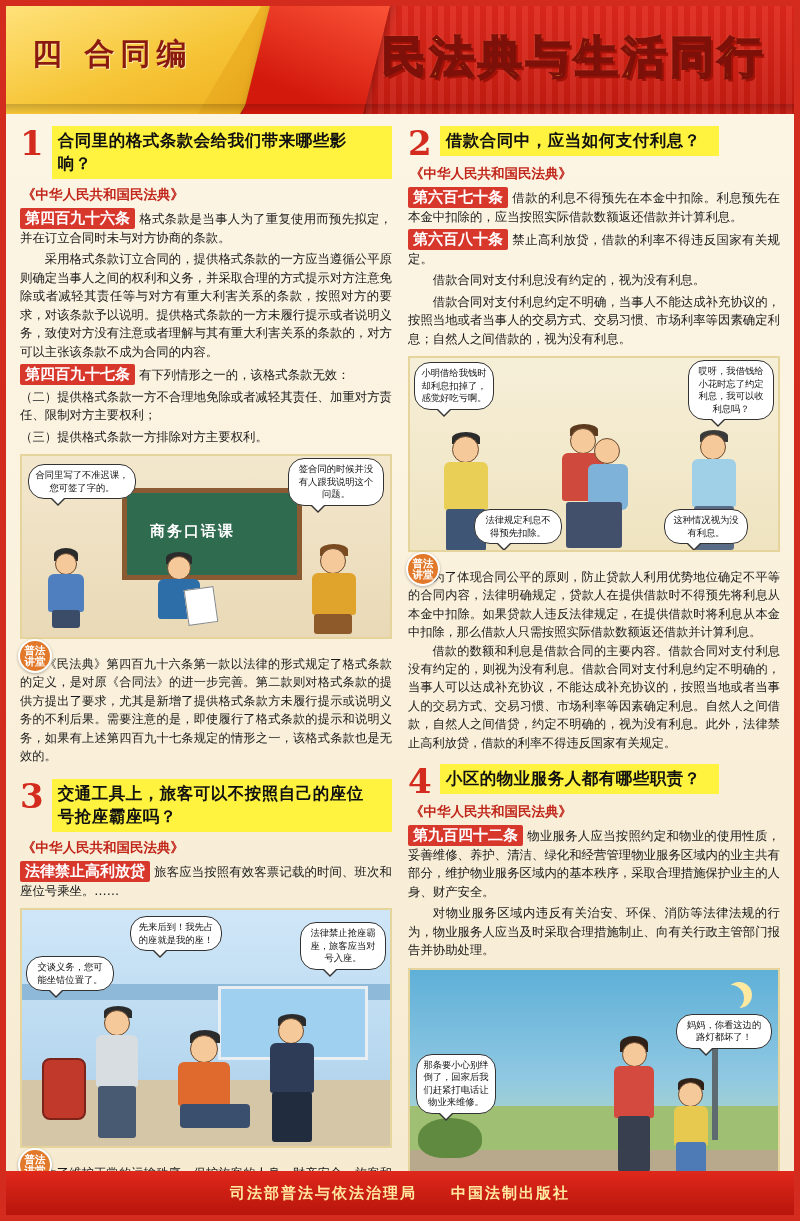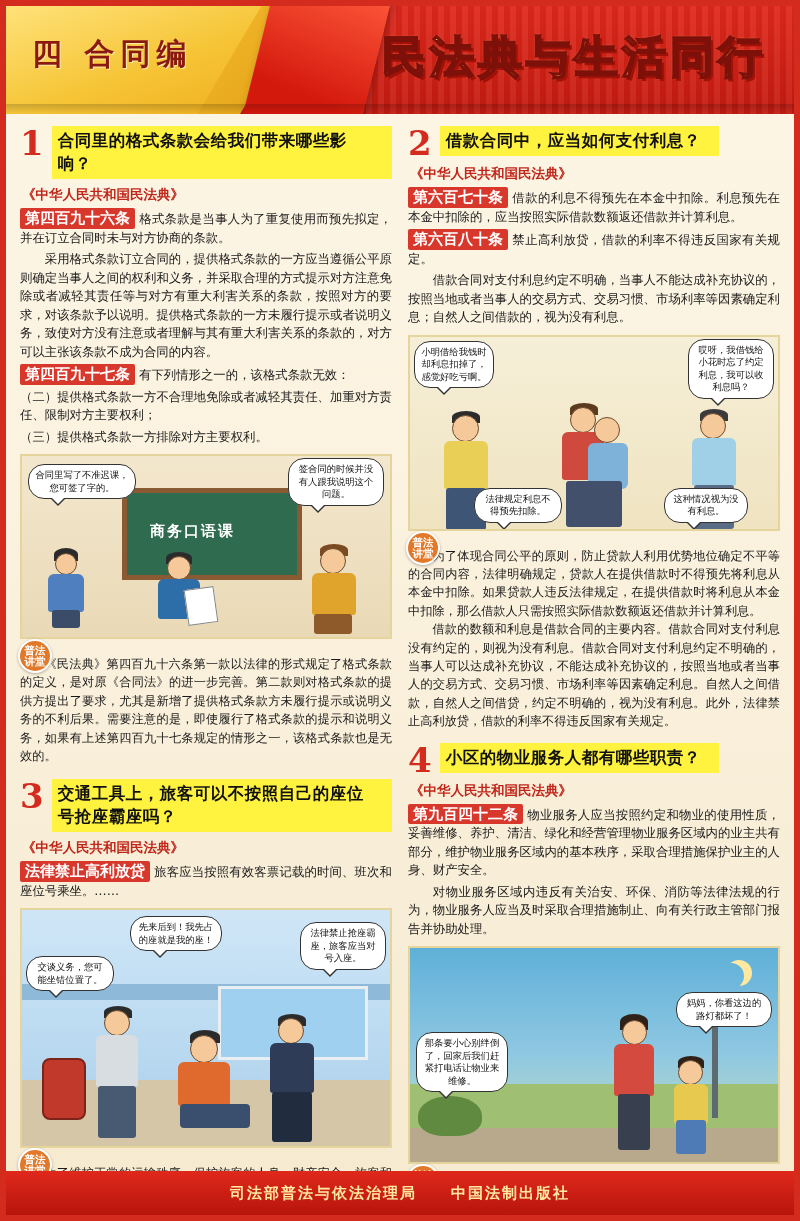--- a/index.html
+++ b/index.html
@@ -286,20 +286,21 @@
           <div class="sec-q">借款合同中，应当如何支付利息？</div>
         </div>
         <div class="code-name">《中华人民共和国民法典》</div>
 
         <div class="art">
           <span class="art-no">第六百七十条</span><span>借款的利息不得预先在本金中扣除。利息预先在本金中扣除的，应当按照实际借款数额返还借款并计算利息。</span>
         </div>
         <div class="art">
           <span class="art-no">第六百八十条</span><span>禁止高利放贷，借款的利率不得违反国家有关规定。</span>
         </div>
+        <div class="art" style="text-indent:2em">借款合同对支付利息没有约定的，视为没有利息。</div>
         <div class="art" style="text-indent:2em">借款合同对支付利息约定不明确，当事人不能达成补充协议的，按照当地或者当事人的交易方式、交易习惯、市场利率等因素确定利息；自然人之间借款的，视为没有利息。</div>
 
         <div class="illus" style="height:196px;background:linear-gradient(180deg,#f6efd8 0%,#efe3c0 100%)">
           <div class="bubble" style="left:4px; top:4px; width:80px;">小明借给我钱时却利息扣掉了，感觉好吃亏啊。</div>
           <div class="bubble" style="right:4px; top:2px; width:86px;">哎呀，我借钱给小花时忘了约定利息，我可以收利息吗？</div>
 
           <div class="fig" style="left:28px; top:74px; width:62px; height:118px;">
             <div class="hair" style="position:absolute; left:14px; top:0; width:28px; height:12px;"></div>
             <div class="head" style="position:absolute; left:14px; top:4px; width:27px; height:27px;"></div>
             <div class="body-t" style="position:absolute; left:6px; top:30px; width:44px; height:48px; background:#e9cf55;"></div>
@@ -361,21 +362,21 @@
 
           <div class="fig" style="left:258px; top:108px; width:48px; height:100px;">
             <div class="hair" style="position:absolute; left:10px; top:0; width:26px; height:12px; background:#2f2118;"></div>
             <div class="head" style="position:absolute; left:10px; top:4px; width:25px; height:25px;"></div>
             <div class="body-t" style="position:absolute; left:6px; top:28px; width:34px; height:40px; background:#e6c94e;"></div>
             <div style="position:absolute; left:8px; top:64px; width:30px; height:34px; background:#4e7bb5; border-radius:3px;"></div>
           </div>
 
           <div style="position:absolute; left:8px; bottom:26px; width:64px; height:40px; background:#5f8a3f; border-radius:50% 50% 40% 40%;"></div>
 
-          <div class="bubble" style="left:6px; top:84px; width:92px;">那条要小心别绊倒了，回家后我们赶紧打电话让物业来维修。</div>
+          <div class="bubble" style="left:6px; top:84px; width:80px;">那条要小心别绊倒了，回家后我们赶紧打电话让物业来维修。</div>
           <div class="bubble" style="right:6px; top:44px; width:96px;">妈妈，你看这边的路灯都坏了！</div>
         </div>
 
         <div class="pufa-wrap" style="margin-top:16px;">
           <div class="pufa-badge">普法讲堂</div>
           <div class="summary">物业服务人负有以下主要职责：（1）物业服务转委托产生的相关义务；（2）保养维护义务，即按照约定和物业的使用性质，妥善维修、养护、清洁、绿化和经营管理物业服务区域内的业主共有部分、维护物业服务区域内的基本秩序，采取合理措施保护业主的人身、财产安全；（3）管理义务，即对物业服务区域内违反有关治安、环保、消防等法律法规的行为，应当及时采取合理措施制止，向有关行政主管部门报告并协助处理；（4）定期报告义务；（5）通知义务；（6）交谈义务；（7）继续管理义务等。与此相应，业主也应当按照约定和物业服务人支付物业费。</div>
         </div>
       </div>
     </div>
   </div>

